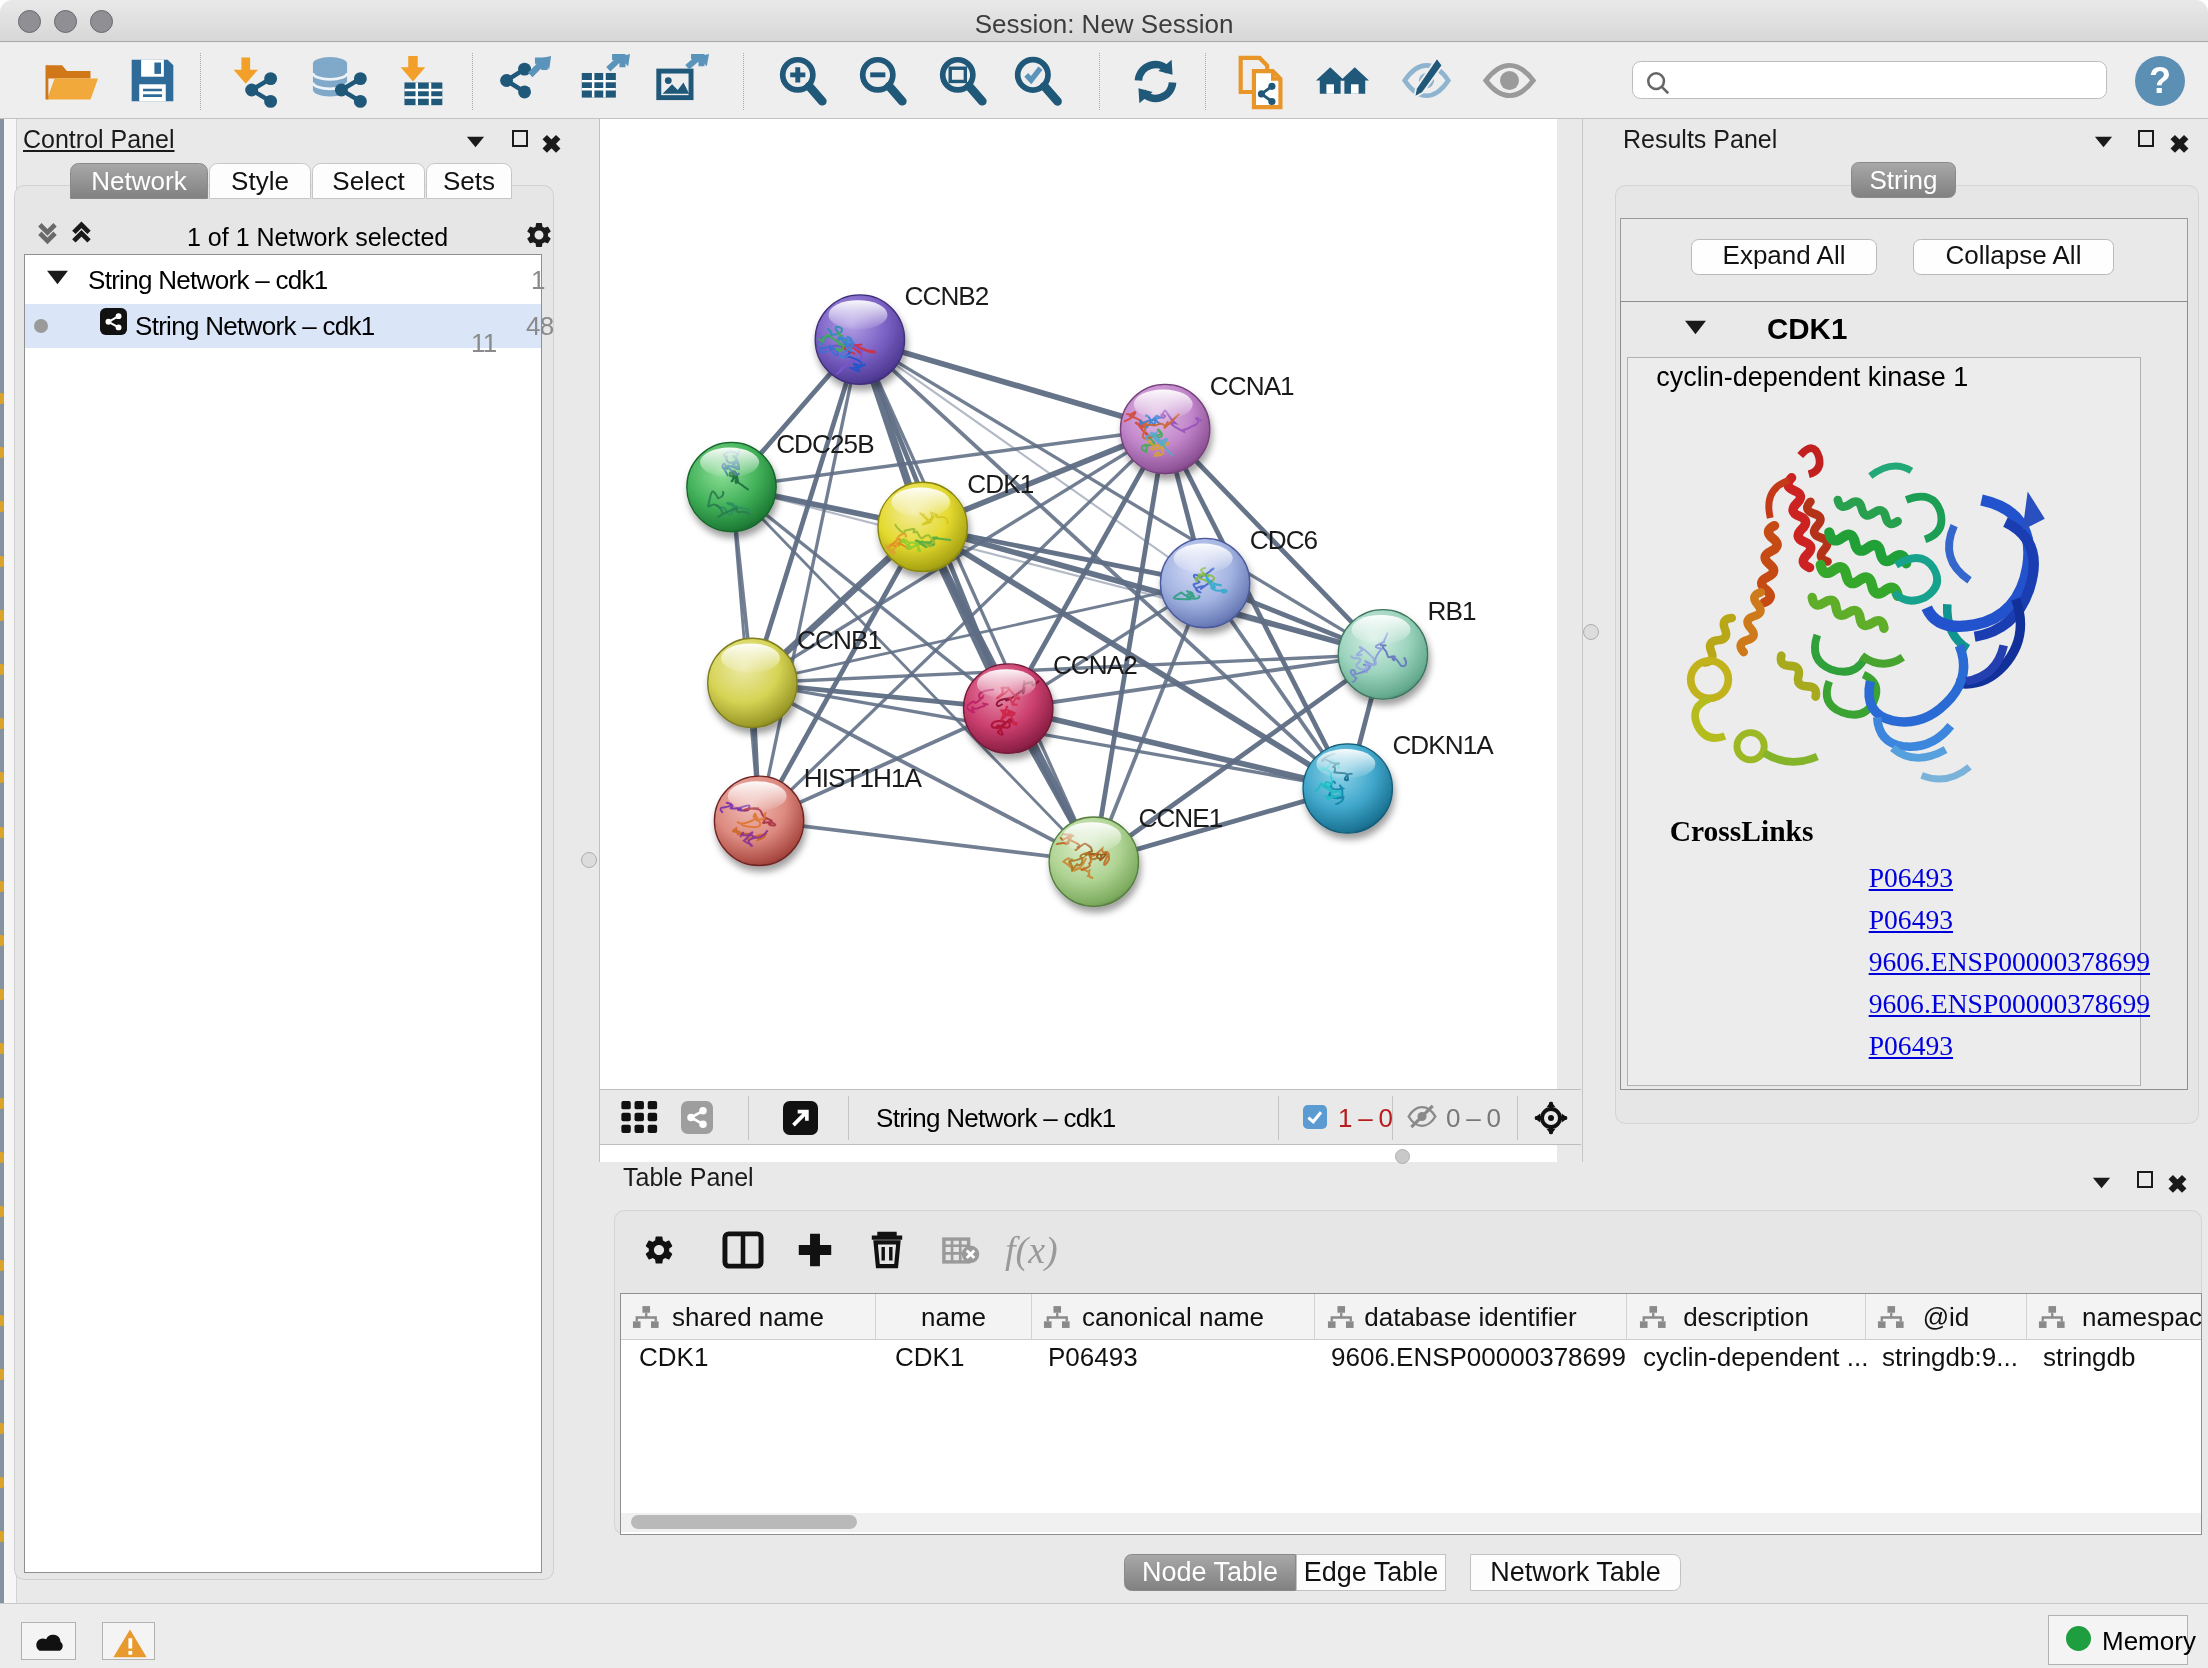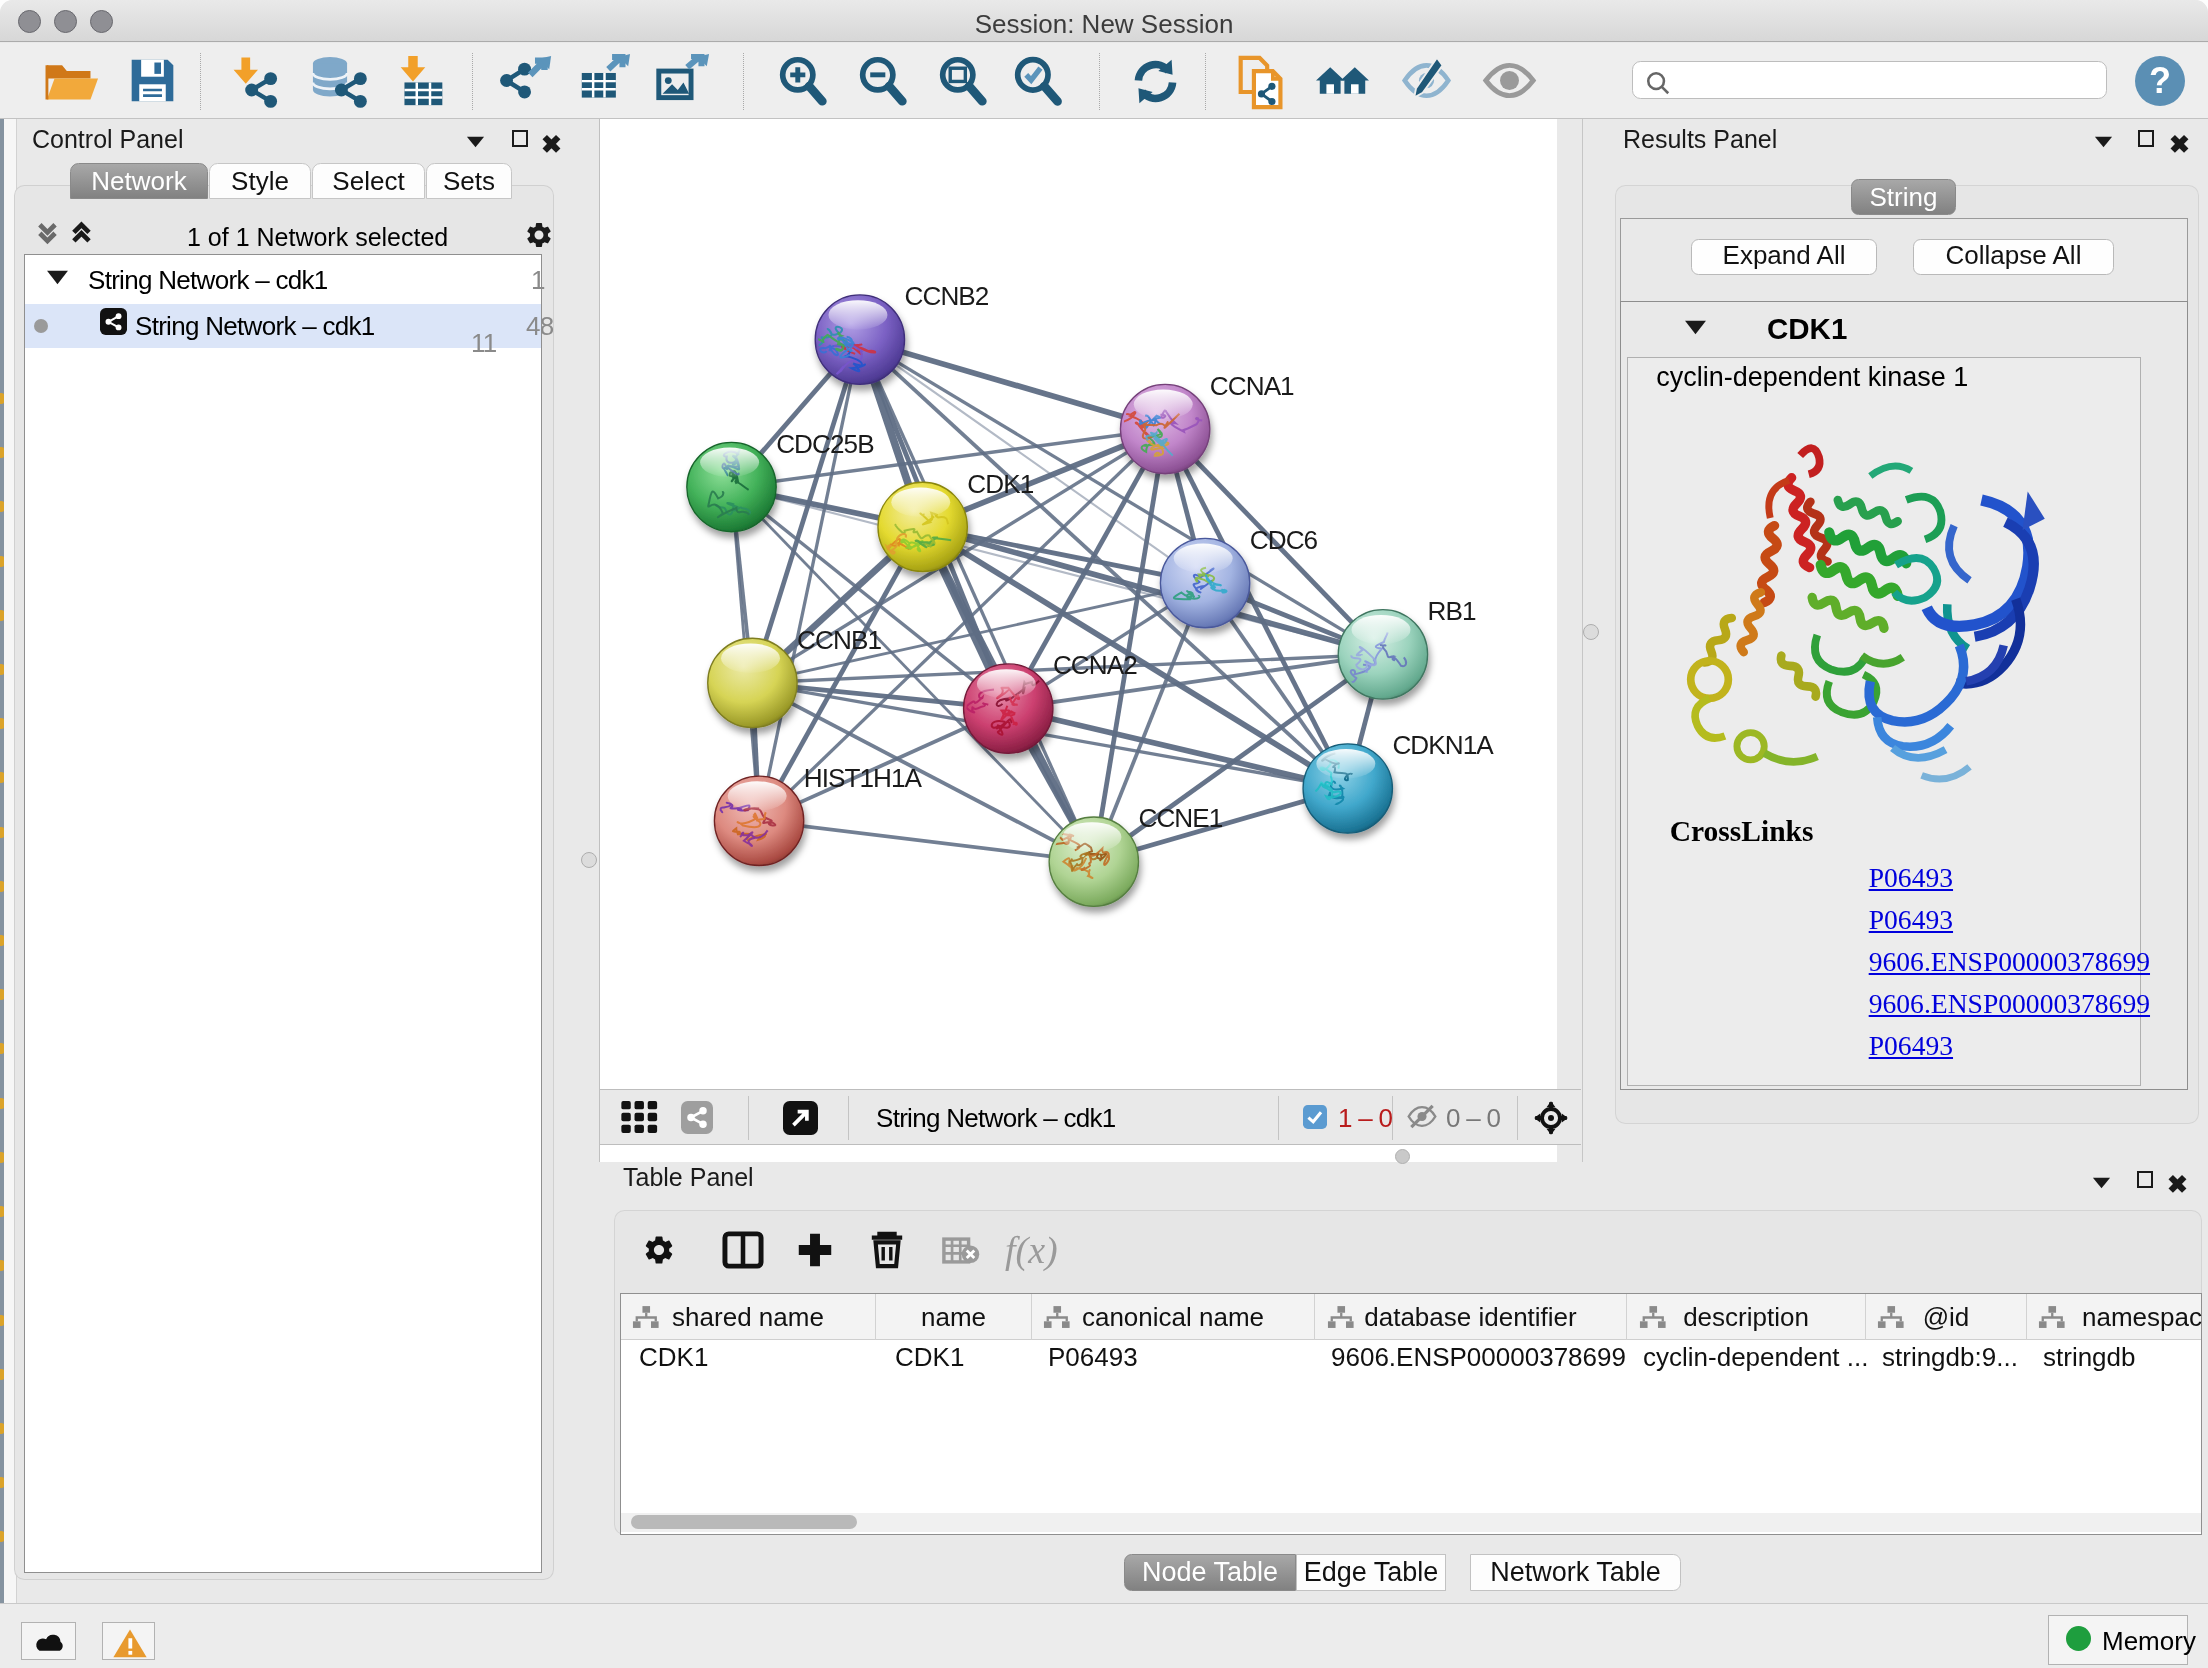--- a/index.html
+++ b/index.html
@@ -270,21 +270,21 @@
     <div style="position:absolute;left:-3.8px;top:1087px;width:9.5px;height:10.5px;border-radius:50%;background:#dba32a;"></div>
     <div style="position:absolute;left:-3.8px;top:1141px;width:9.5px;height:10.5px;border-radius:50%;background:#dba32a;"></div>
     <div style="position:absolute;left:-3.8px;top:1196px;width:9.5px;height:10.5px;border-radius:50%;background:#dba32a;"></div>
     <div style="position:absolute;left:-3.8px;top:1250px;width:9.5px;height:10.5px;border-radius:50%;background:#dba32a;"></div>
     <div style="position:absolute;left:-3.8px;top:1304px;width:9.5px;height:10.5px;border-radius:50%;background:#dba32a;"></div>
     <div style="position:absolute;left:-3.8px;top:1358px;width:9.5px;height:10.5px;border-radius:50%;background:#dba32a;"></div>
     <div style="position:absolute;left:-3.8px;top:1412px;width:9.5px;height:10.5px;border-radius:50%;background:#dba32a;"></div>
   </div>
 <div style="position:absolute;left:3.8px;top:119px;width:13.3px;height:1484px;background:#f6f6f6;border-right:1px solid #d2d2d2;"></div>
 <div id="cpanel">
-  <div class="ptitle" style="position:absolute;left:32px;top:5.7px;">Control Panel</div>
+  <div class="ptitle" style="position:absolute;left:23px;top:5.7px;text-decoration:underline;">Control Panel</div>
   <div class="hbtn" style="left:465px;top:12.4px;"><svg width="21" height="21" viewBox="0 0 22 22">
         <polygon points="2,6 20,6 11,17" fill="#1a1a1a"></polygon>
       </svg></div>
   <div class="hbtn" style="left:512px;top:11.4px;">
       <div style="width:16px;height:17px;border:2.9px solid #1a1a1a;"></div>
     </div>
   <div class="hbtn" style="left:541px;top:10.5px;font-size:25px;font-weight:bold;">✖</div>
   <div id="cpanel-inner"></div>
   <div class="tab tabsel" style="left:70px; width:138px;">Network</div>
   <div class="tab" style="left:209px; width:102px;">Style</div>
@@ -680,21 +680,21 @@
 
 <div id="rpanel">
   <div class="ptitle" style="position:absolute;left:40px;top:5.7px;">Results Panel</div>
   <div class="hbtn" style="left:510px;top:12.4px;"><svg width="21" height="21" viewBox="0 0 22 22">
         <polygon points="2,6 20,6 11,17" fill="#1a1a1a"></polygon>
       </svg></div>
   <div class="hbtn" style="left:555px;top:11.4px;">
       <div style="width:16px;height:17px;border:2.9px solid #1a1a1a;"></div>
     </div>
   <div class="hbtn" style="left:586px;top:10.5px;font-size:25px;font-weight:bold;">✖</div>
-  <div class="tab tabsel" style="left:268px; top:60px; width:105px; border-radius:7.6px;">String</div>
+  <div class="tab tabsel" style="left:268px; top:43px; width:105px; border-radius:7.6px;">String</div>
   <div id="rpanel-inner"></div>
   <div id="rbox1">
     <div class="rbtn" style="left:70px; width:186px;">Expand All</div>
     <div class="rbtn" style="left:292px; width:201px;">Collapse All</div>
   </div>
   <div id="rbox2">
     <svg style="position:absolute;left:63px;top:16px;" width="23" height="19" viewBox="0 0 24 20">
         <polygon points="1,3 23,3 12,17" fill="#1a1a1a"></polygon>
       </svg>
     <div style="position:absolute;left:146px;top:9.5px;font-size:29.5px;font-weight:bold;">CDK1</div>

